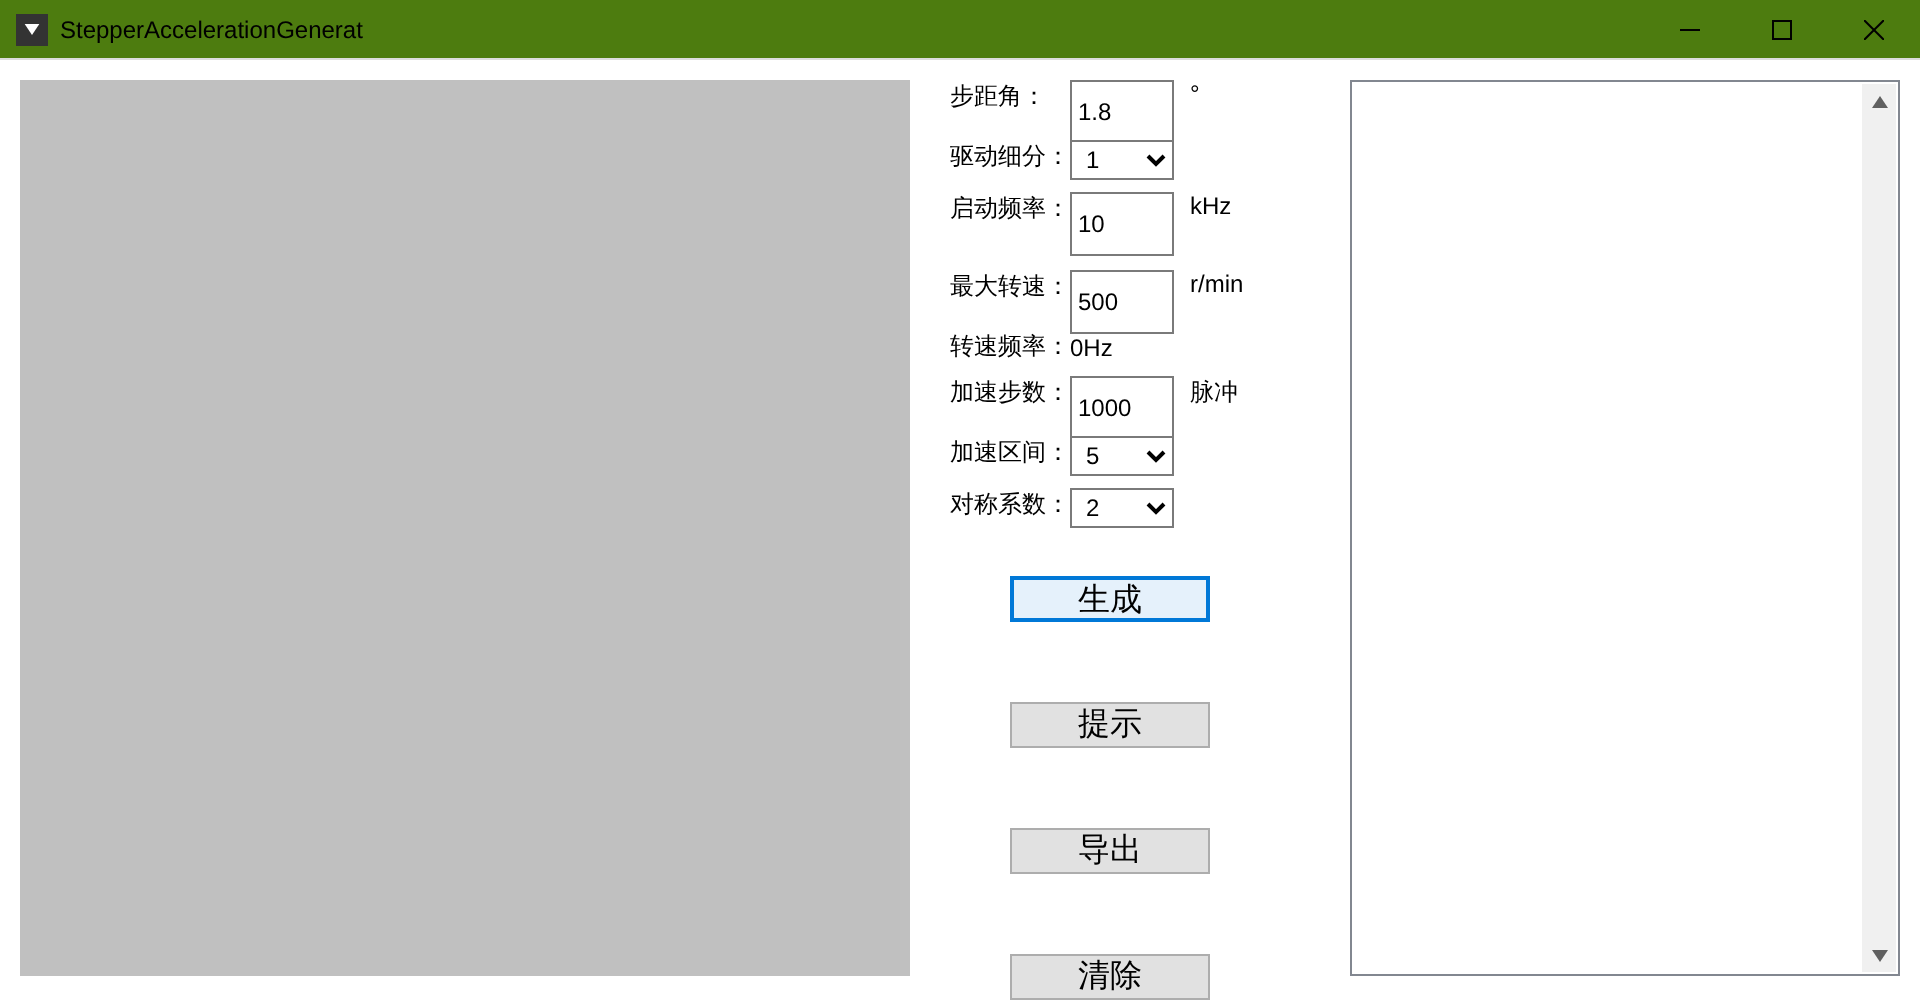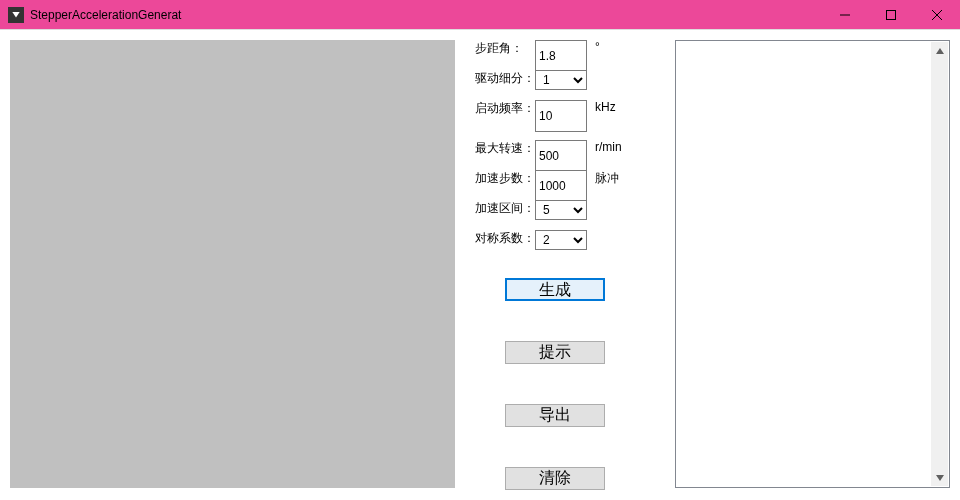--- a/index.html
+++ b/index.html
@@ -6,21 +6,21 @@
     body {
       font-family: "Microsoft YaHei", SimSun, Arial, sans-serif;
       font-size: 12px;
       background: #fff;
       width: 960px;
       height: 500px;
       overflow: hidden;
     }
     .titlebar {
       height: 30px;
-      background: #ec4899;
+      background: #4d7c0f;
       border-bottom: 1px solid #ddd;
       display: flex;
       align-items: center;
       padding: 0 0 0 8px;
     }
     .titlebar-icon {
       width: 16px; height: 16px;
       background: #333;
       margin-right: 6px;
       display:flex;align-items:center;justify-content:center;
@@ -168,20 +168,24 @@
 
 
     <div class="gap-sm"></div>
 
     <div class="row">
       <label>最大转速：</label>
       <input class="field" value="500" style="">
       <span class="unit">r/min</span>
     </div>
 
+    <div class="static-row">
+      <label>转速频率：</label>
+      <span>0Hz</span>
+    </div>
 
     <div class="row">
       <label>加速步数：</label>
       <input class="field" value="1000" style="">
       <span class="unit">脉冲</span>
     </div>
 
     <div class="row">
       <label>加速区间：</label>
       <select class="field">

